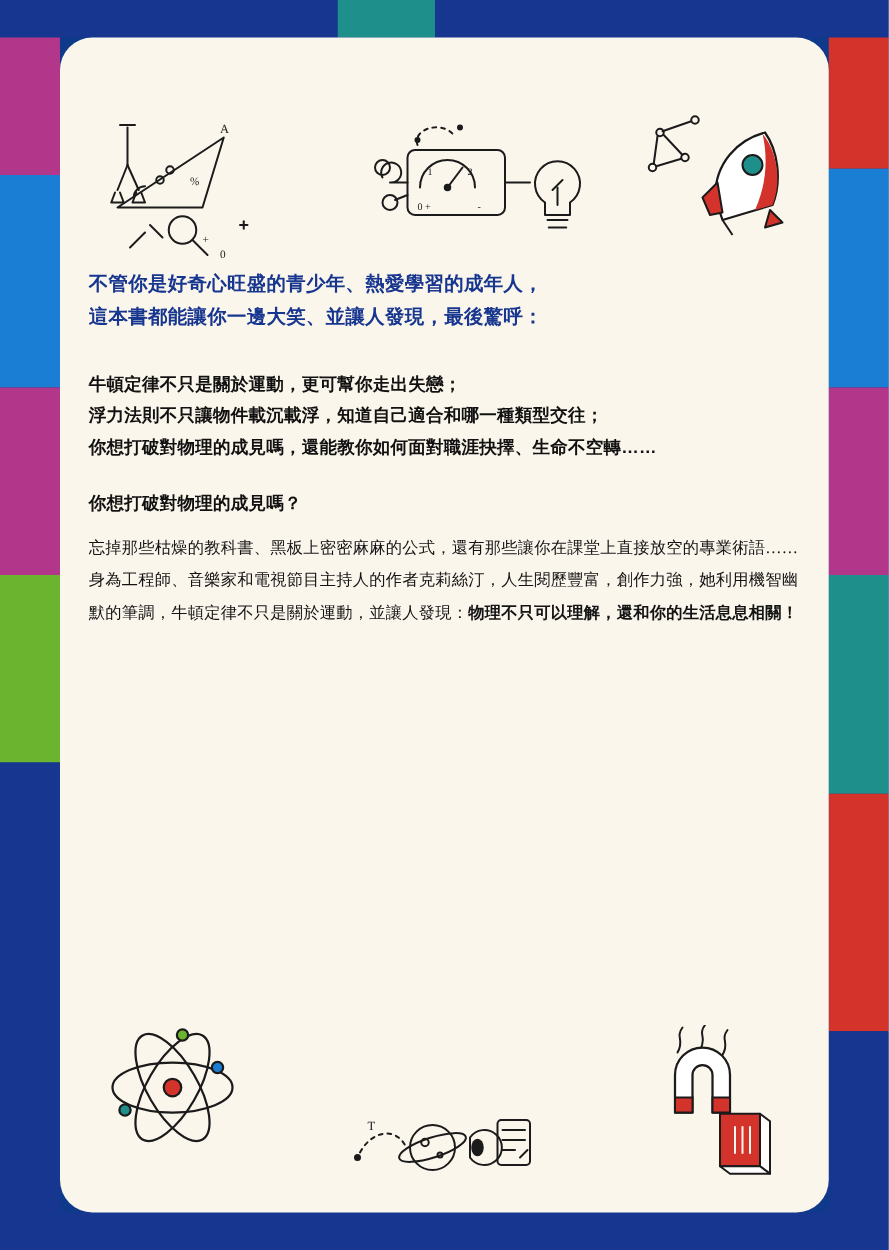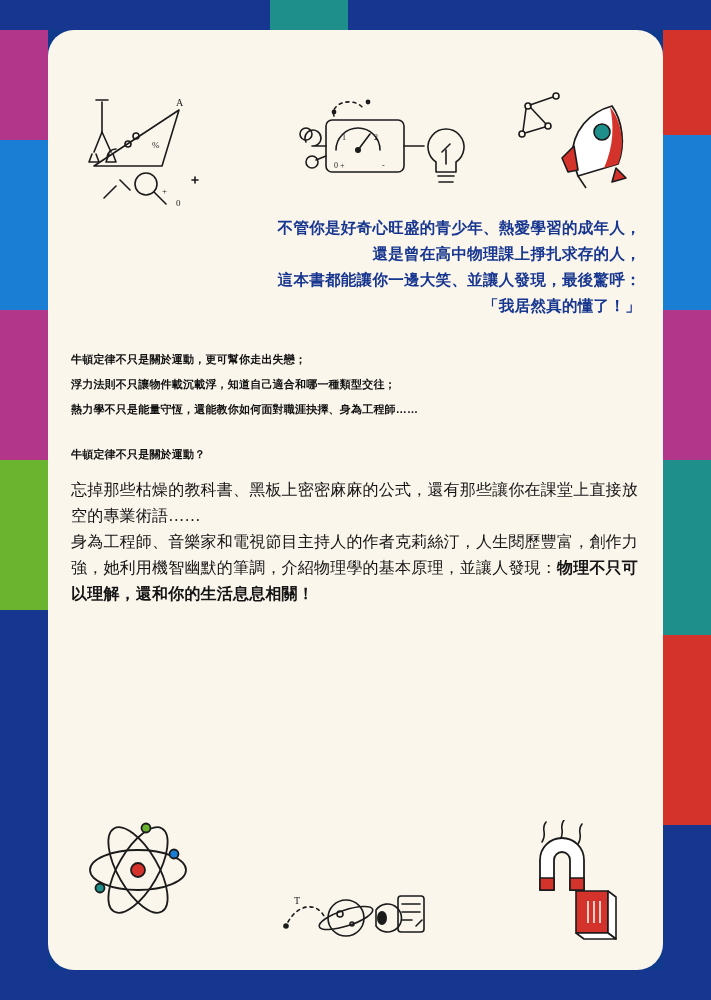--- a/index.html
+++ b/index.html
@@ -52,34 +52,33 @@
     margin: 0 0 0 0;
     color: #1a1a1a;
   }
 
   .bold-blue {
     color: #17368f;
     font-weight: bold;
     font-size: 15.5px;
     line-height: 26px;
     letter-spacing: 0.3px;
-    text-align: right;
   }
 
   .bold-dark {
     color: #111111;
     font-weight: bold;
-    font-size: 11px;
+    font-size: 14px;
     line-height: 25px;
     letter-spacing: 0.2px;
   }
 
   .body-serif {
     font-family: "Liberation Serif", serif;
-    font-size: 16px;
+    font-size: 13px;
     line-height: 26px;
     color: #141414;
     letter-spacing: 0.2px;
   }
 
   .body-serif b {
     font-weight: bold;
   }
 
   .gap-lg { height: 28px; }
@@ -186,39 +185,37 @@
         <circle cx="88" cy="46" r="8" fill="#1f8f8c" stroke="#1b1b1b" stroke-width="1.6"></circle>
         <path d="M60 60 L48 72 L54 86 L64 84 Z" fill="#d4332c" stroke="#1b1b1b" stroke-width="1.6" stroke-linejoin="round"></path>
         <path d="M102 82 L112 92 L98 96 Z" fill="#d4332c" stroke="#1b1b1b" stroke-width="1.6" stroke-linejoin="round"></path>
         <path d="M64 90 L72 102" stroke="#1b1b1b" stroke-width="1.6"></path>
       </g>
     </svg>
 
     <div id="text-area">
 
       <p class="para bold-blue">不管你是好奇心旺盛的青少年、熱愛學習的成年人，</p>
-      <p class="para bold-blue">還是曾在高中物理課上掙扎求存的人，</p>
       <p class="para bold-blue">這本書都能讓你一邊大笑、並讓人發現，最後驚呼：</p>
-      <p class="para bold-blue">「我居然真的懂了！」</p>
 
       <div class="gap-lg"></div>
 
       <p class="para bold-dark">牛頓定律不只是關於運動，更可幫你走出失戀；</p>
       <p class="para bold-dark">浮力法則不只讓物件載沉載浮，知道自己適合和哪一種類型交往；</p>
-      <p class="para bold-dark">熱力學不只是能量守恆，還能教你如何面對職涯抉擇、身為工程師……</p>
+      <p class="para bold-dark">你想打破對物理的成見嗎，還能教你如何面對職涯抉擇、生命不空轉……</p>
 
       <div class="gap-md"></div>
 
-      <p class="para bold-dark">牛頓定律不只是關於運動？</p>
+      <p class="para bold-dark">你想打破對物理的成見嗎？</p>
 
       <div class="gap-sm"></div>
 
       <p class="para body-serif">忘掉那些枯燥的教科書、黑板上密密麻麻的公式，還有那些讓你在課堂上直接放空的專業術語……</p>
 
-      <p class="para body-serif"><span>身為工程師、音樂家和電視節目主持人的作者克莉絲汀，人生閱歷豐富，創作力強，她利用機智幽默的筆調，介紹物理學的基本原理，並讓人發現：</span><b>物理不只可以理解，還和你的生活息息相關！</b></p>
+      <p class="para body-serif"><span>身為工程師、音樂家和電視節目主持人的作者克莉絲汀，人生閱歷豐富，創作力強，她利用機智幽默的筆調，牛頓定律不只是關於運動，並讓人發現：</span><b>物理不只可以理解，還和你的生活息息相關！</b></p>
 
       <div class="gap-lg"></div>
 
     </div>
 
     <svg class="doodle" style="left:28px; top:780px;" width="130" height="120" viewBox="0 0 130 120">
       <g fill="none" stroke="#1b1b1b" stroke-width="1.8">
         <ellipse cx="62" cy="60" rx="48" ry="20"></ellipse>
         <ellipse cx="62" cy="60" rx="48" ry="20" transform="rotate(60 62 60)"></ellipse>
         <ellipse cx="62" cy="60" rx="48" ry="20" transform="rotate(120 62 60)"></ellipse>

